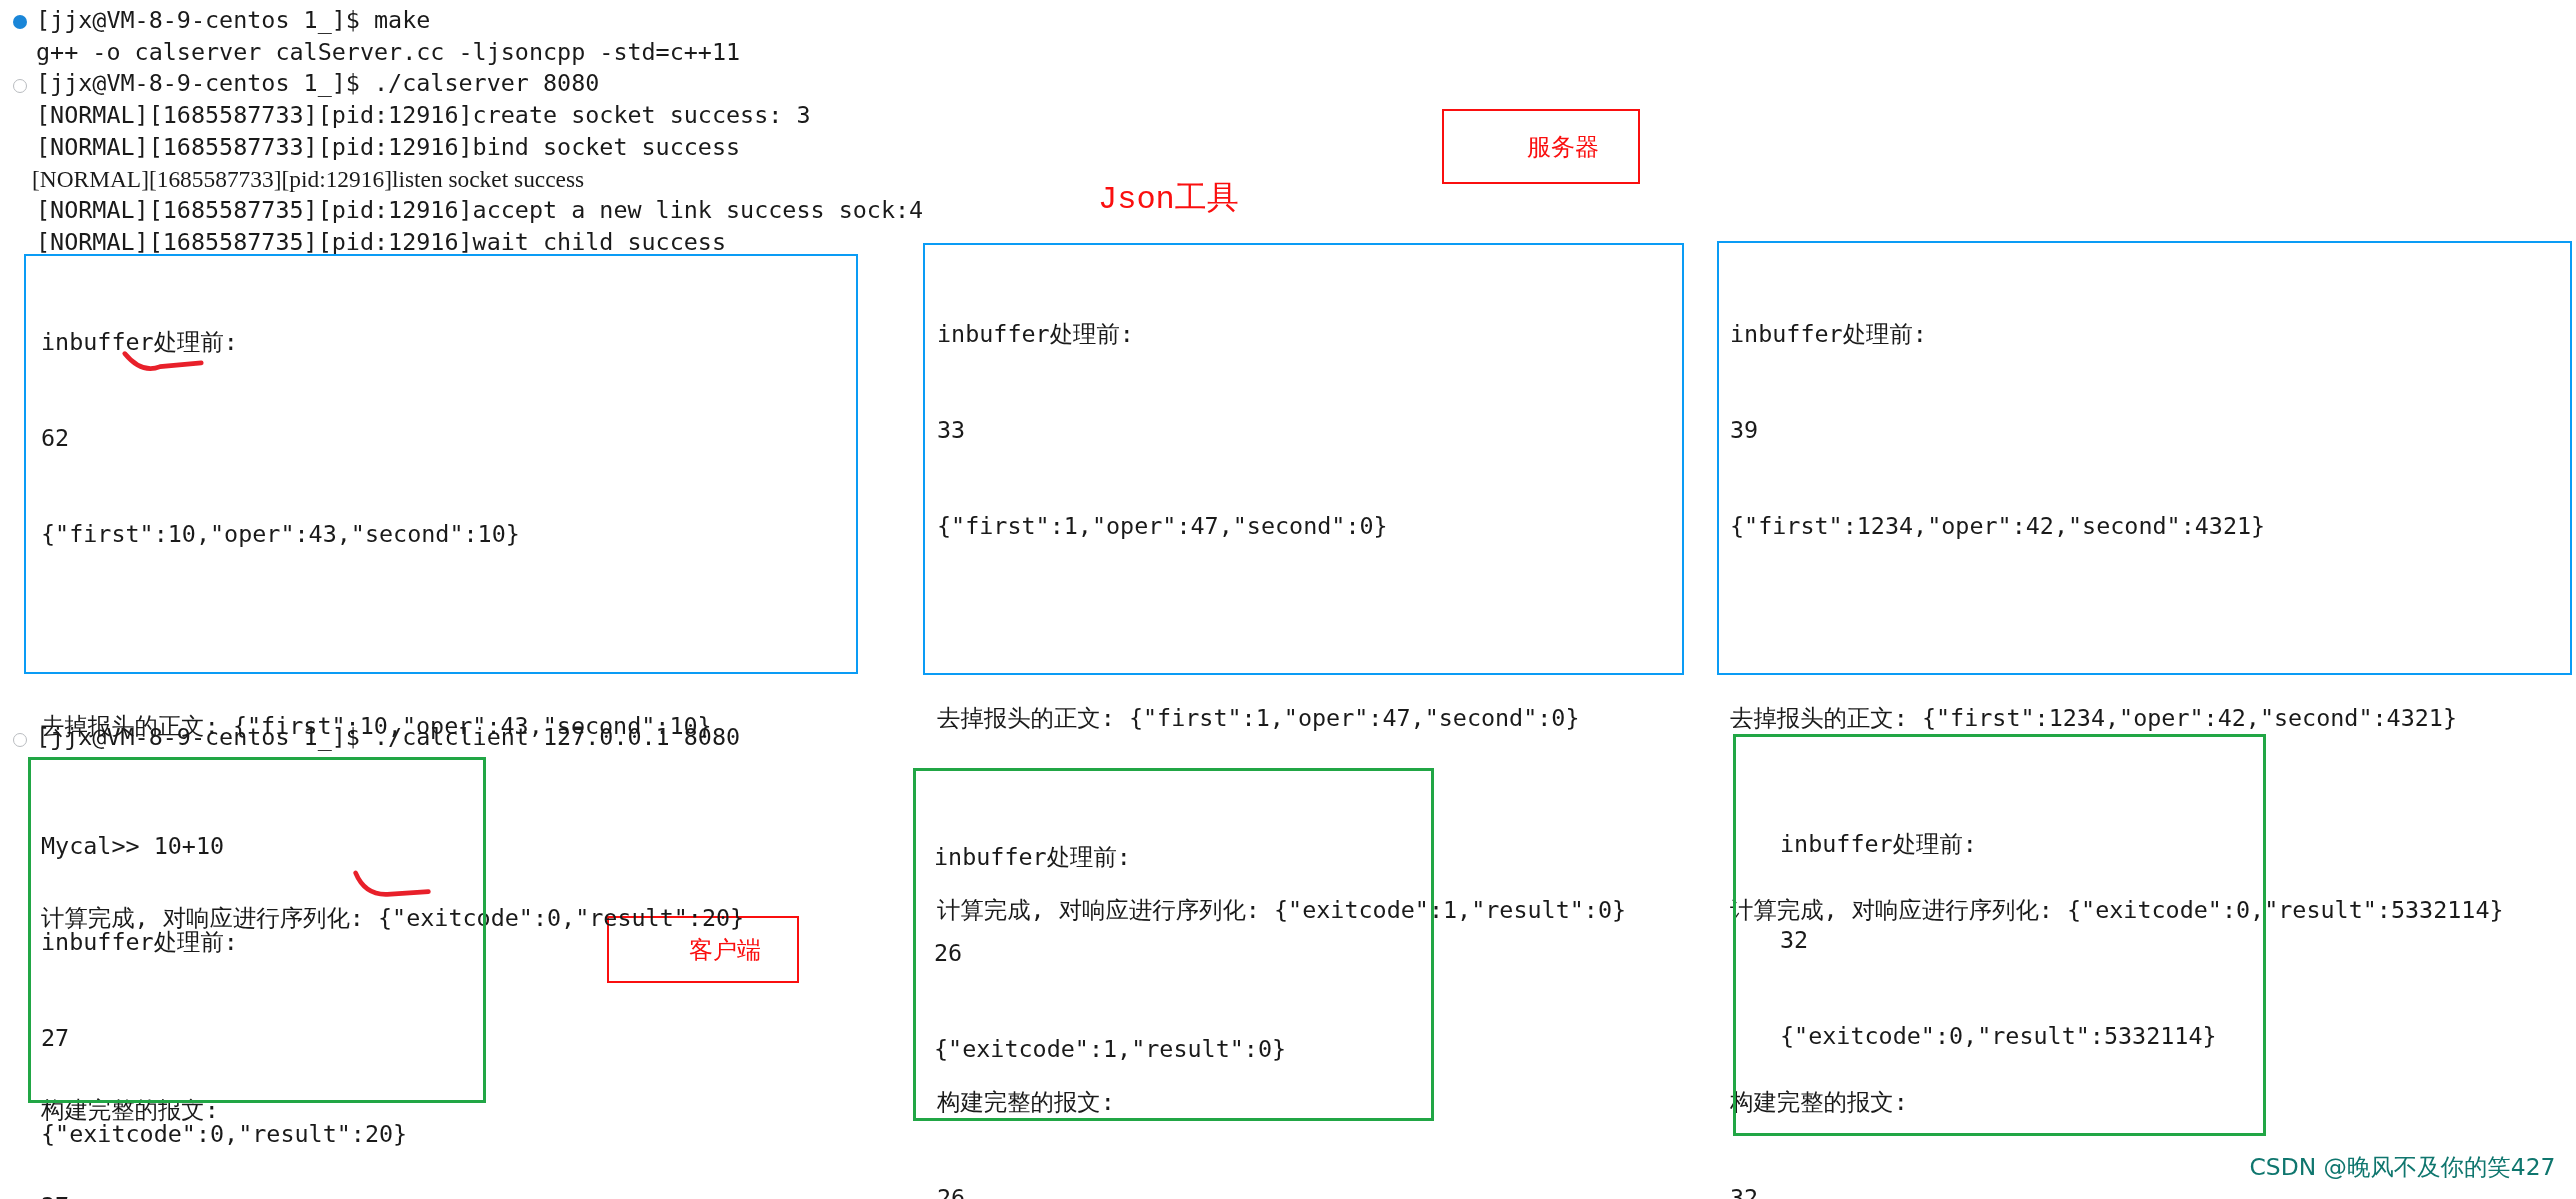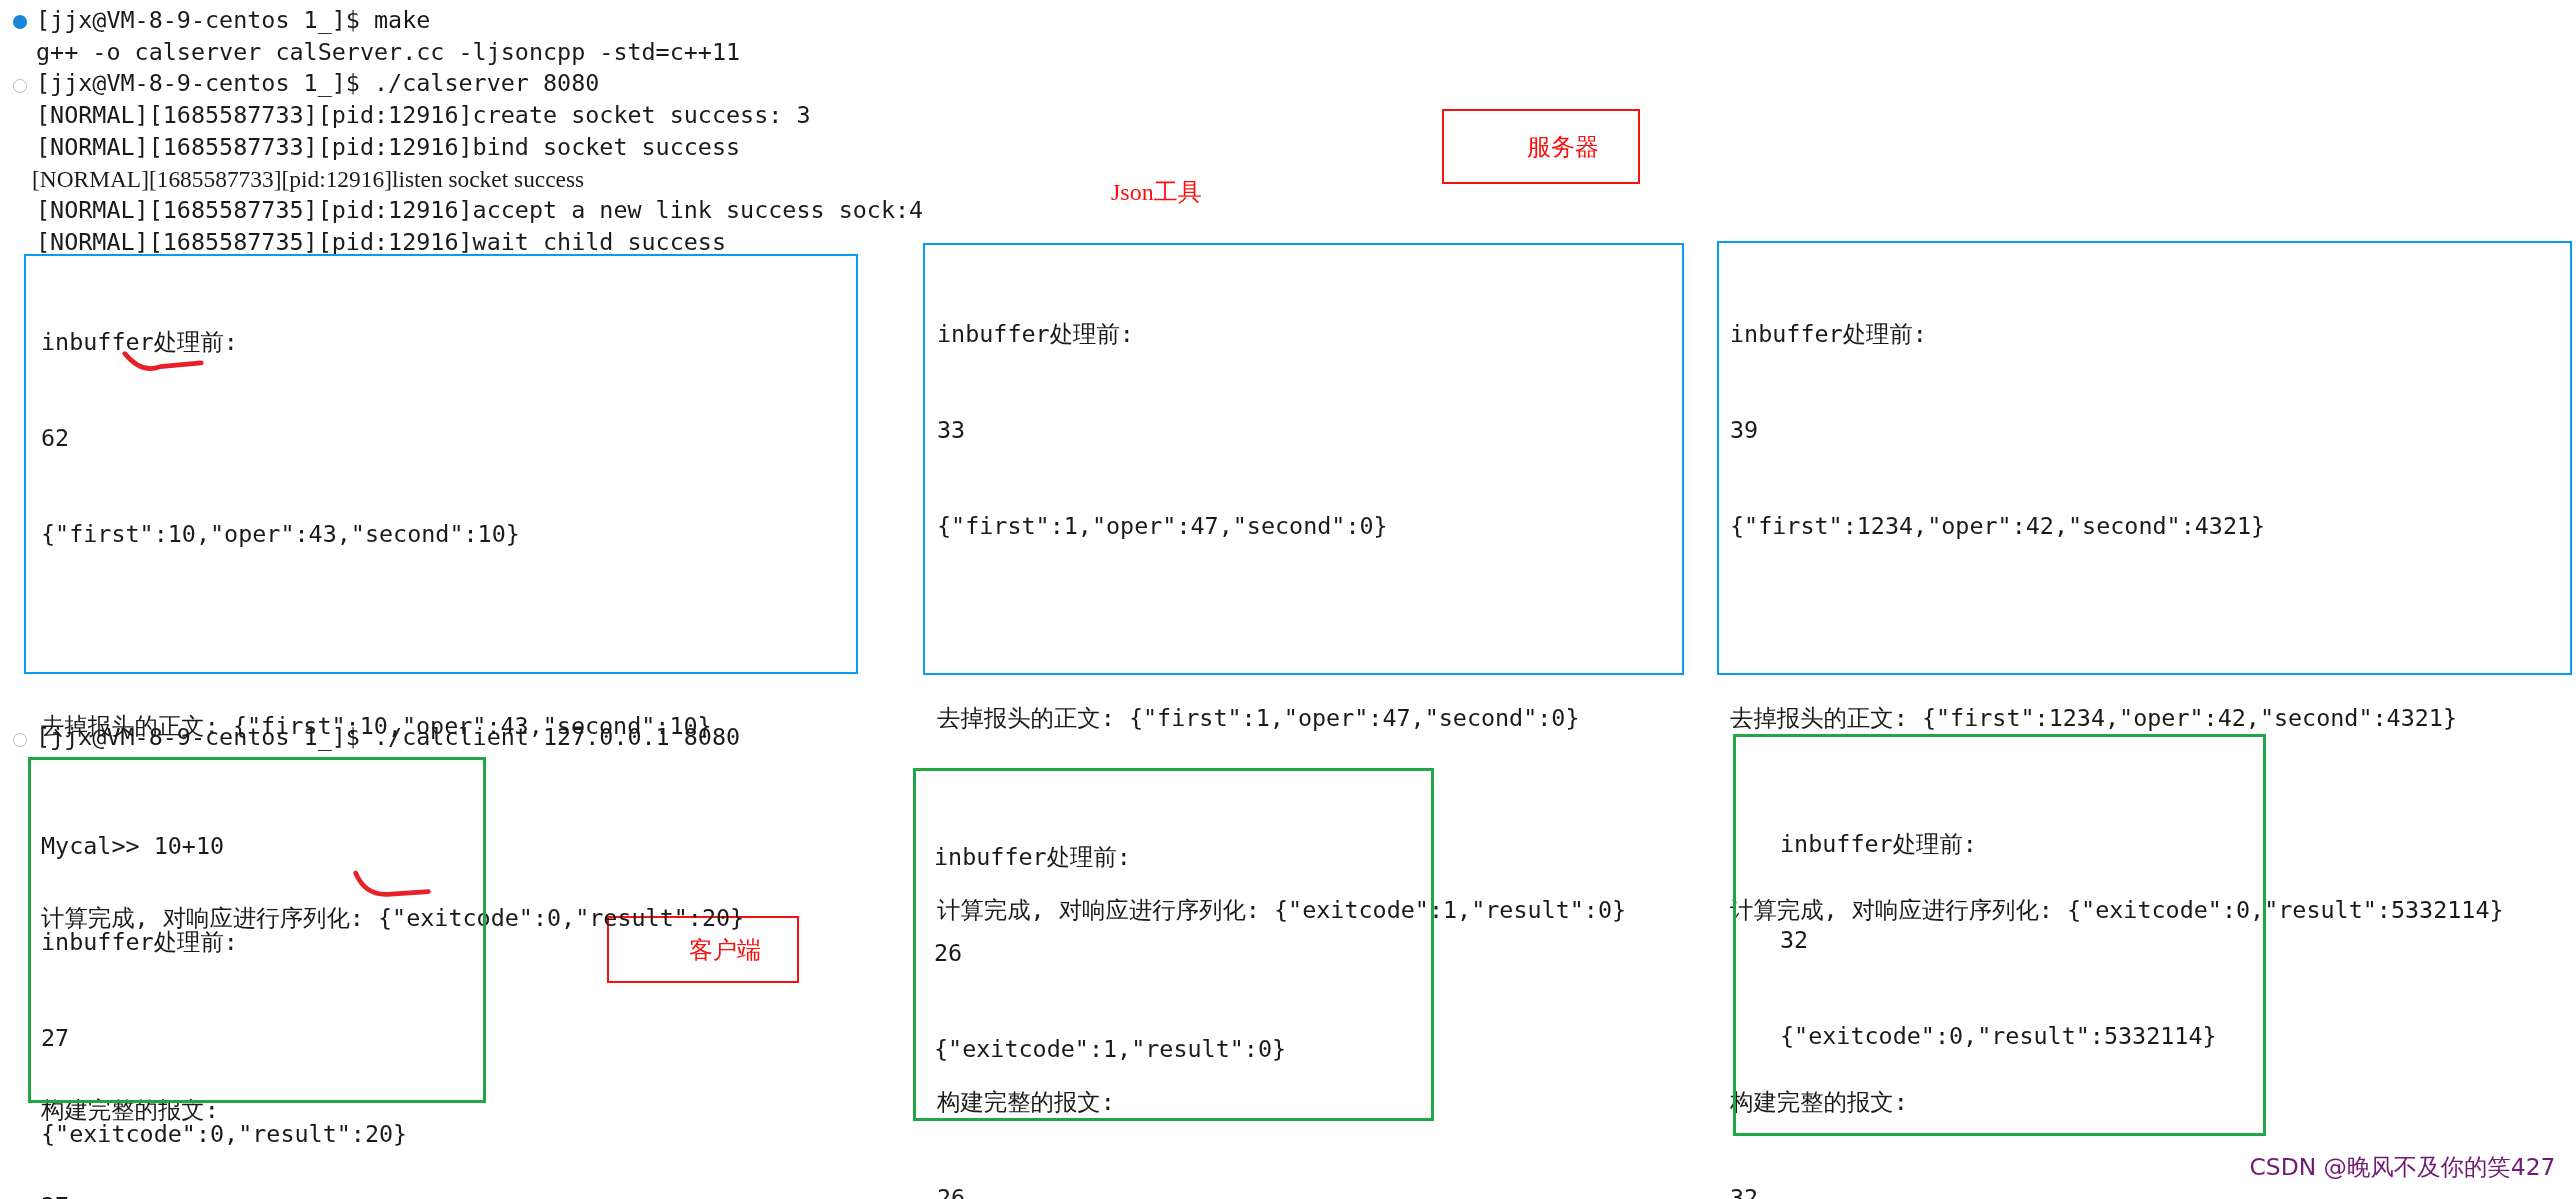--- a/index.html
+++ b/index.html
@@ -68,34 +68,33 @@
 
   .red-label {
     color: #fa0f0f;
     font-family: "DejaVu Sans", "Liberation Sans", sans-serif;
     font-size: 24px;
     white-space: nowrap;
   }
   .red-text-plain {
     position: absolute;
     color: #fa0f0f;
-    font-family: Liberation Serif, serif;
-    font-size: 24px;
+    font-family: Liberation Mono, monospace;
+    font-size: 32px;
     white-space: nowrap;
-    margin-left: 13px;
   }
 
   .scribble {
     position: absolute;
     pointer-events: none;
   }
 
   .watermark {
     position: absolute;
-    color: #701a75;
+    color: #0f766e;
     font-family: "DejaVu Sans", "Liberation Sans", sans-serif;
     font-size: 23.4px;
     white-space: nowrap;
   }
 </style>
 </head>
 <body>
 
 <div>
 

